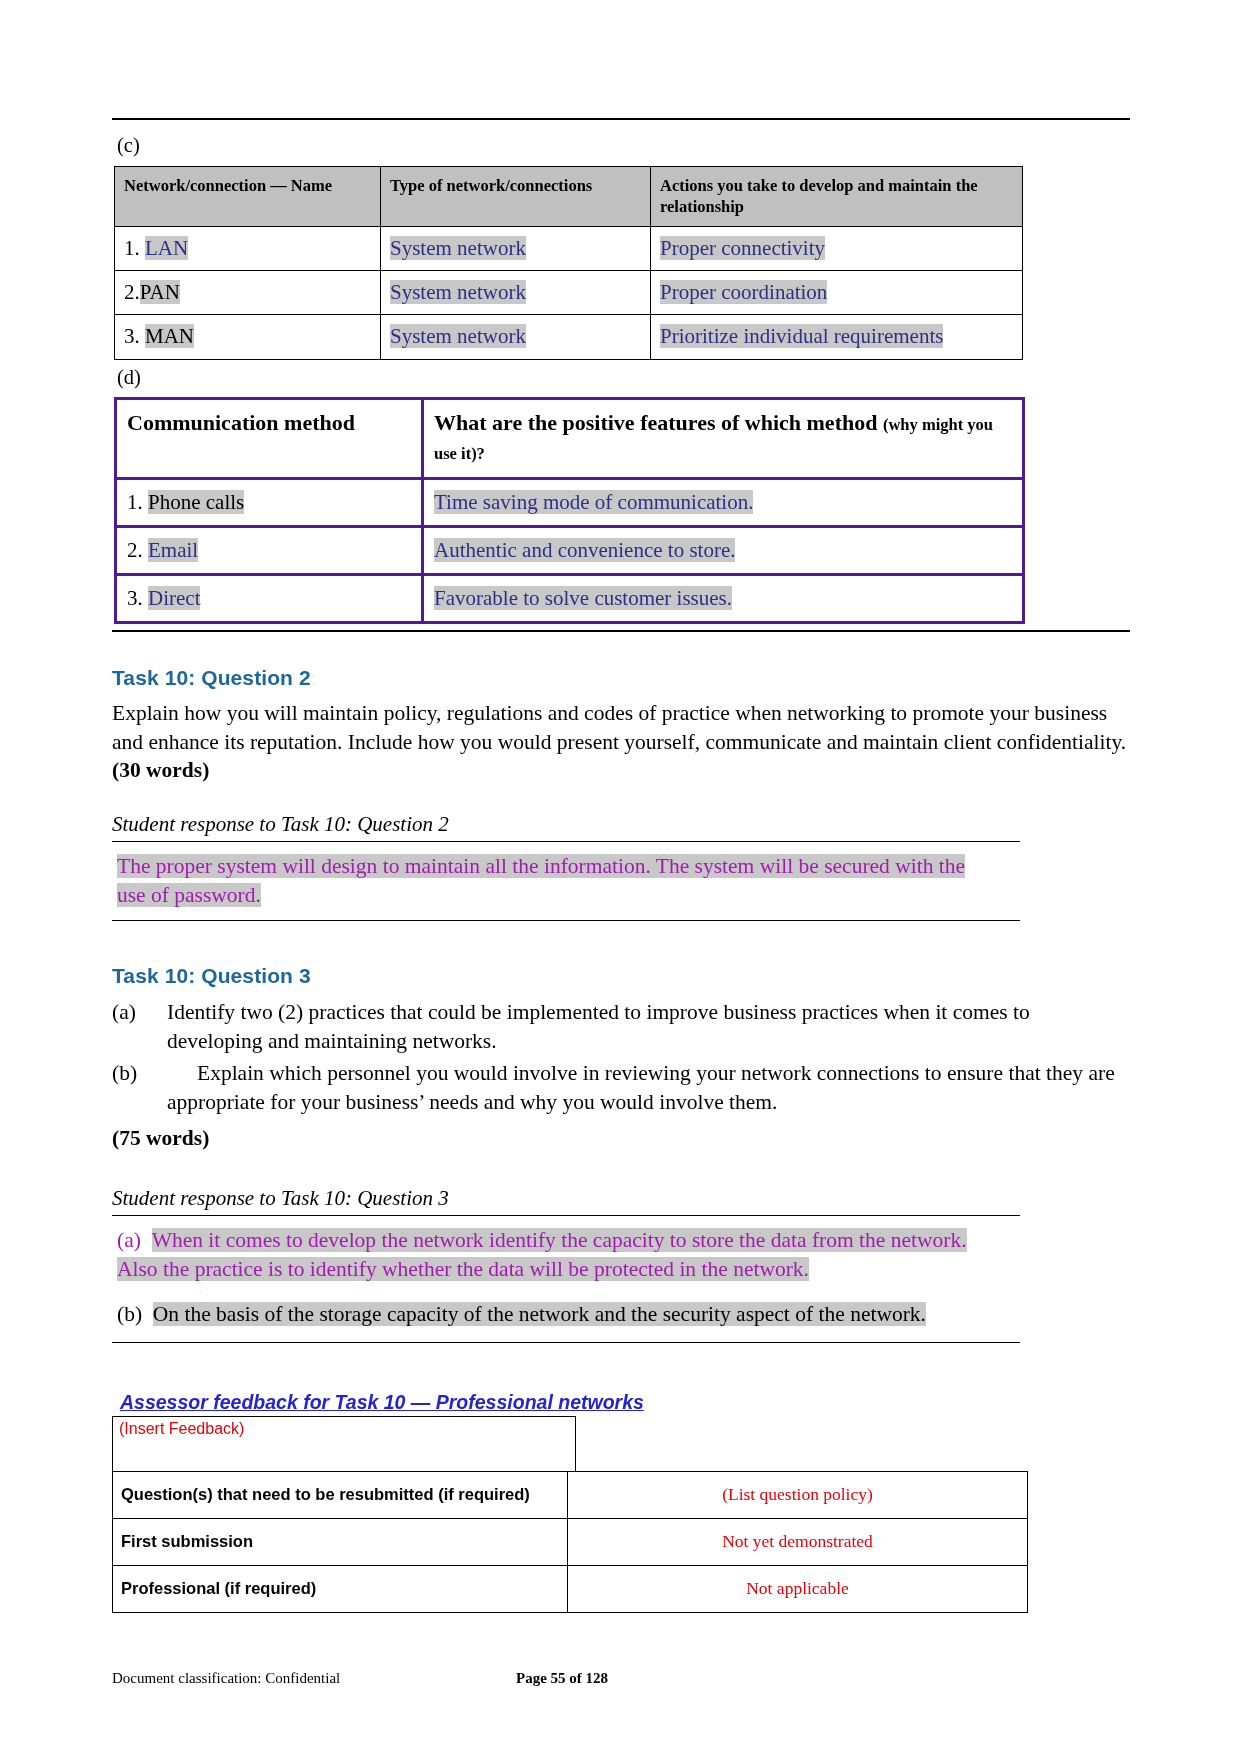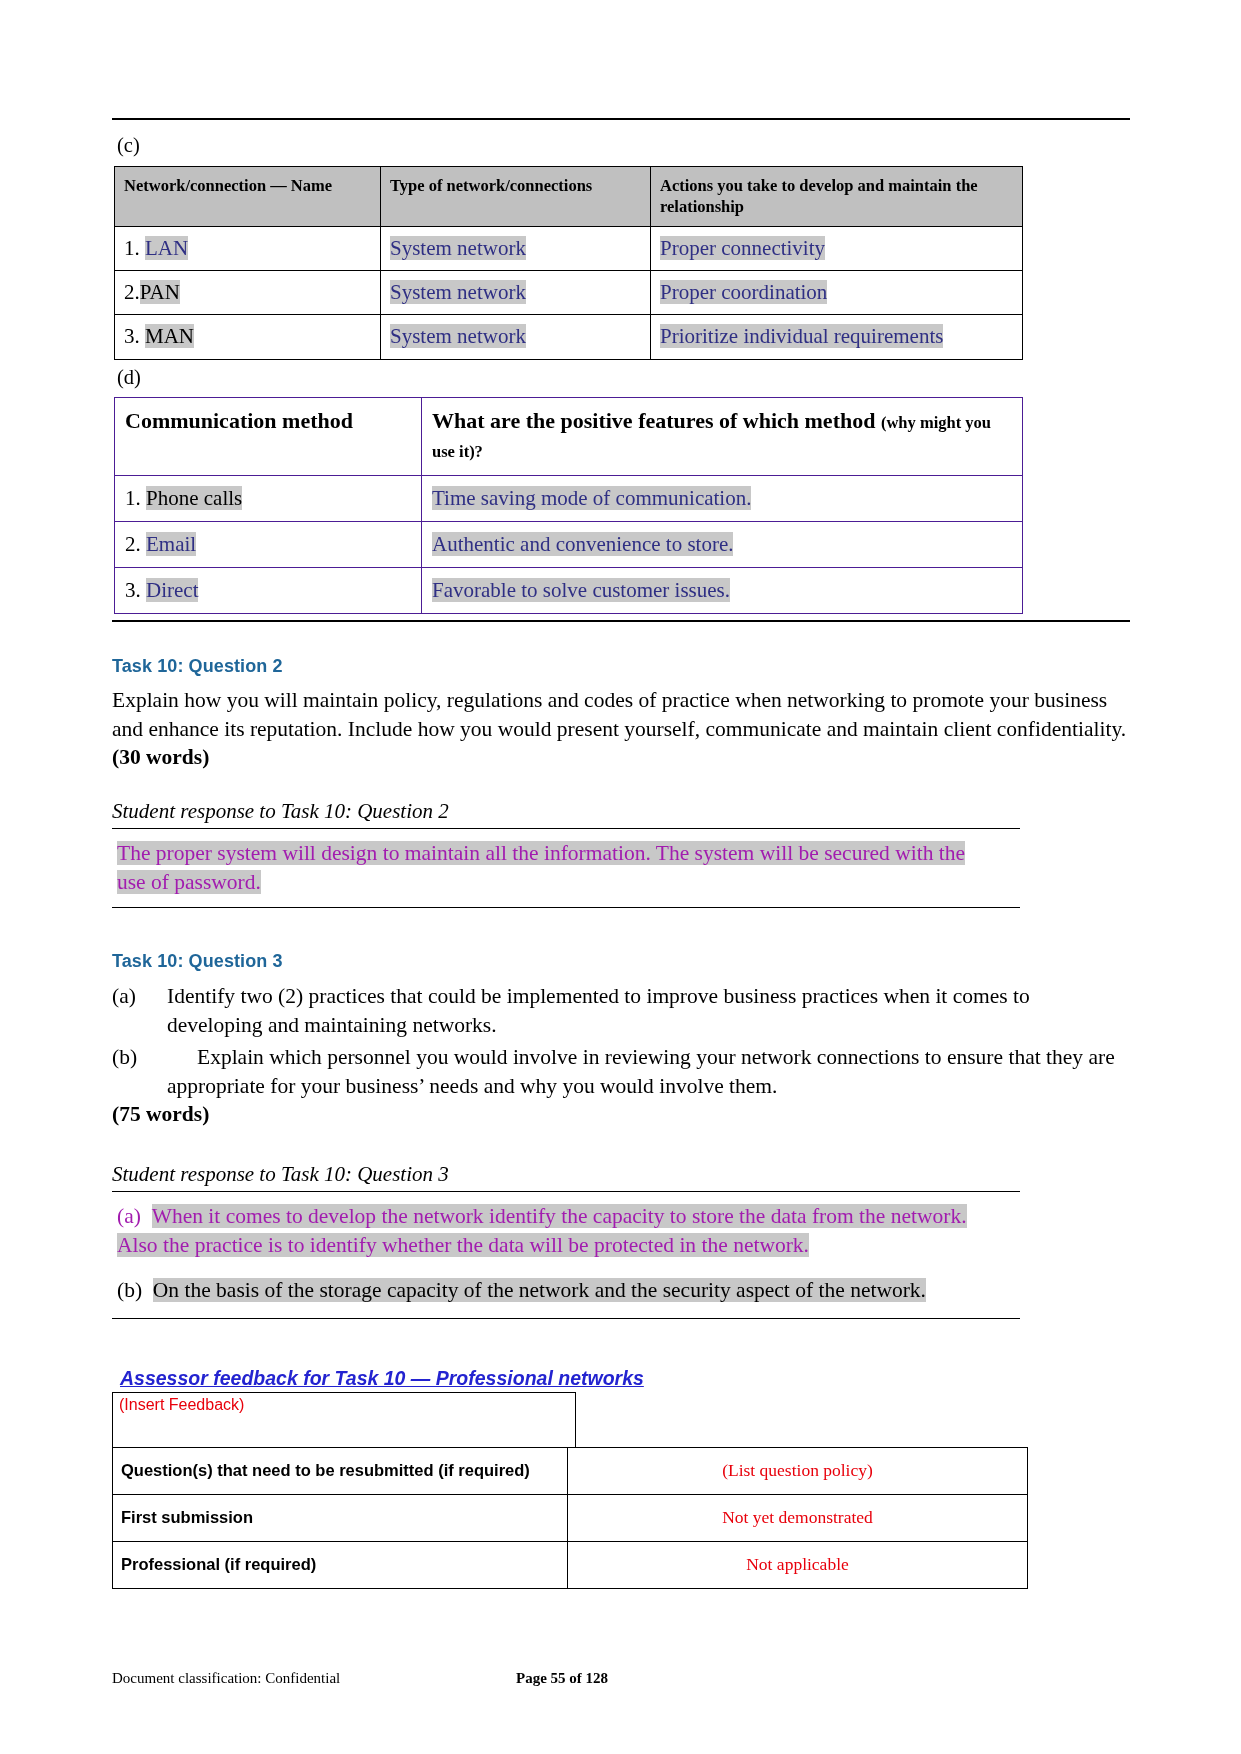--- a/index.html
+++ b/index.html
@@ -72,21 +72,21 @@
   .cellnum { color: #000; }
 
   
   table.docd {
     border-collapse: collapse;
     width: 908px;
     table-layout: fixed;
     margin: 0 0 0 2px;
   }
   table.docd td {
-    border: 1px solid #4c1d95;
+    border: 3px solid #4c1d95;
     vertical-align: top;
     padding: 9px 10px 10px 10px;
     text-align: left;
   }
   .dhead-a {
     font-weight: bold;
     font-size: 22px;
     line-height: 1.3;
   }
   .dhead-b {
@@ -100,21 +100,21 @@
   .d-row td {
     font-size: 21px;
     line-height: 1.25;
   }
 
   
   h2.task {
     color: #1f6699;
     font-family: "Liberation Sans", "DejaVu Sans", sans-serif;
     font-weight: bold;
-    font-size: 18px;
+    font-size: 21px;
     margin: 0;
     padding: 0;
     letter-spacing: 0.1px;
   }
   p.body {
     font-size: 21.5px;
     line-height: 1.33;
     margin: 0;
     padding: 0;
   }
@@ -304,21 +304,21 @@
       <div class="qitem">
         <span class="qmark">(a)</span>
         <span class="qtext">Identify two (2) practices that could be implemented to improve business practices when it comes to developing and maintaining networks.</span>
       </div>
       <div class="qitem" style="margin-top:4px;">
         <span class="qmark">(b)</span>
         <span class="qtext" style="text-indent:30px;">Explain which personnel you would involve in reviewing your network connections to ensure that they are appropriate for your business’ needs and why you would involve them.</span>
       </div>
     </div>
 
-    <p class="body bold" style="">(75 words)</p>
+    <p class="body bold" style="margin-top:8px;">(75 words)</p>
 
     <div style="height:32px"></div>
 
     <p class="resp-head">Student response to Task 10: Question 3</p>
 
     <div class="resp-box" style="padding-bottom:14px;">
       <div class="resp-text">
         <span>(a)</span>&nbsp;&nbsp;<span class="hl">When it comes to develop the network identify the capacity to store the data from the network.</span><br>
         <span class="hl">Also the practice is to identify whether the data will be protected in the network.</span>
       </div>

